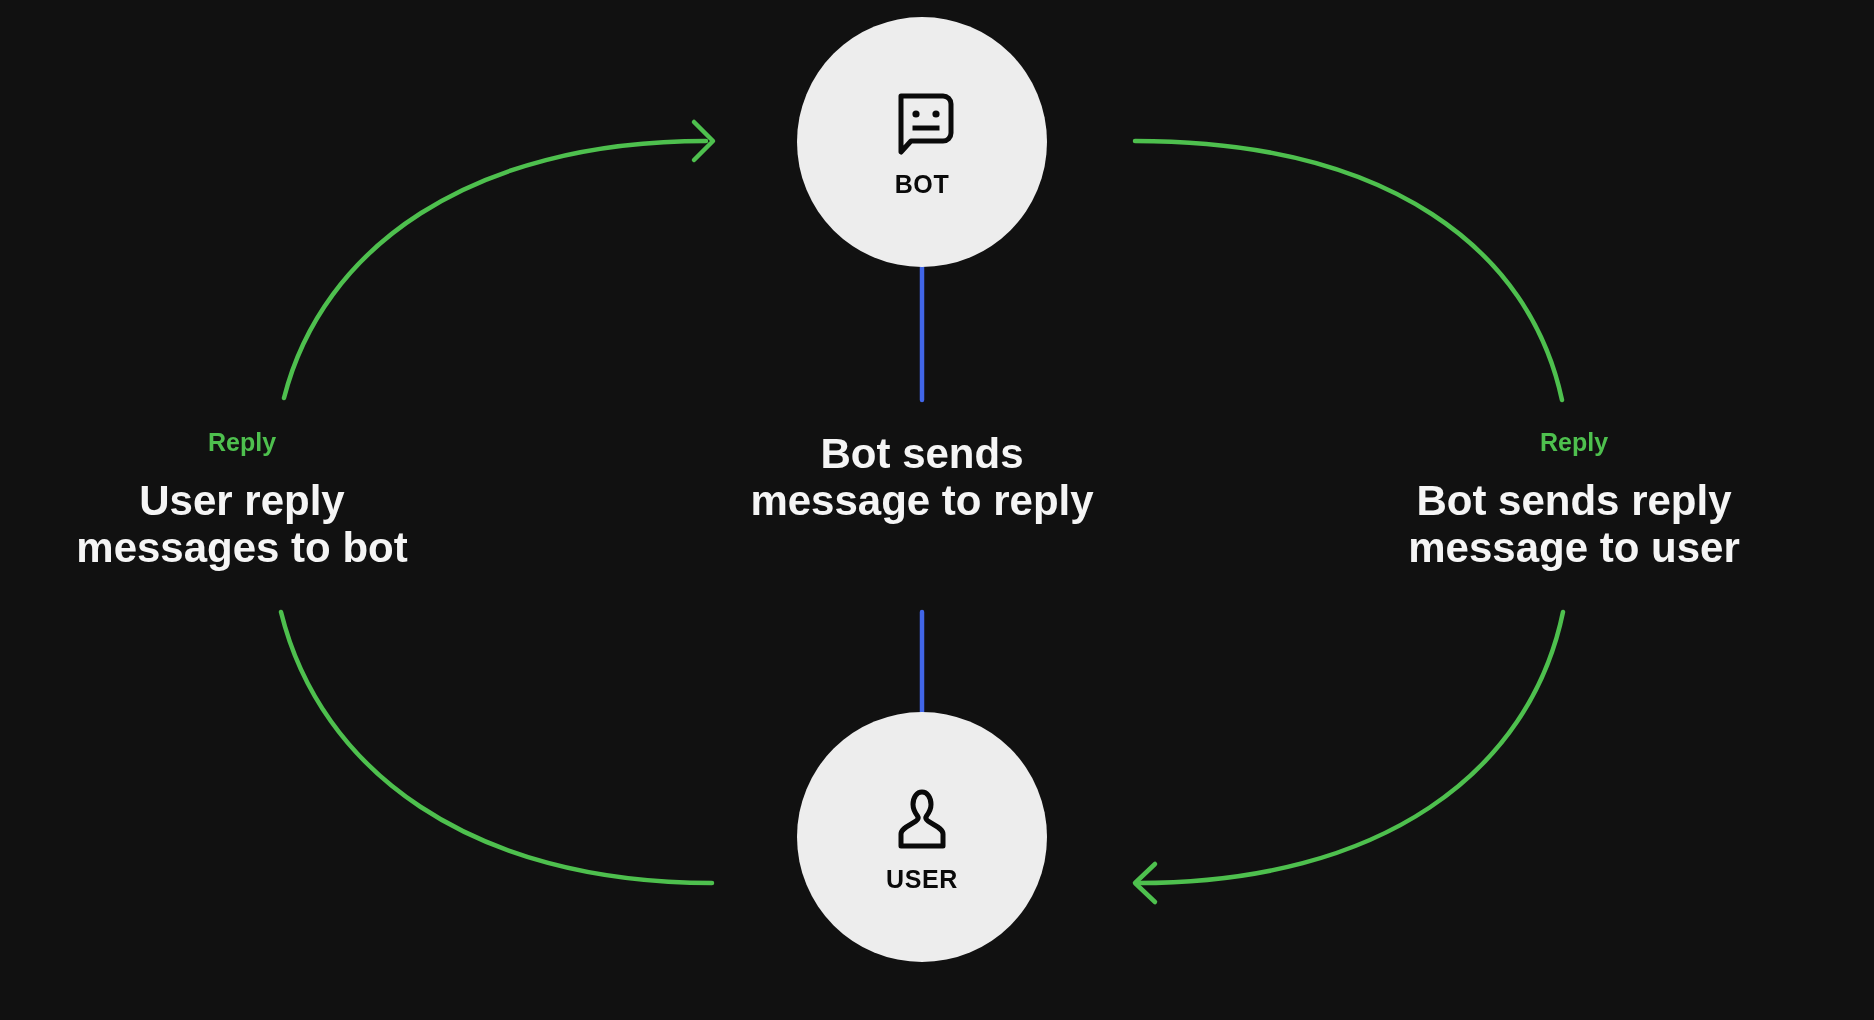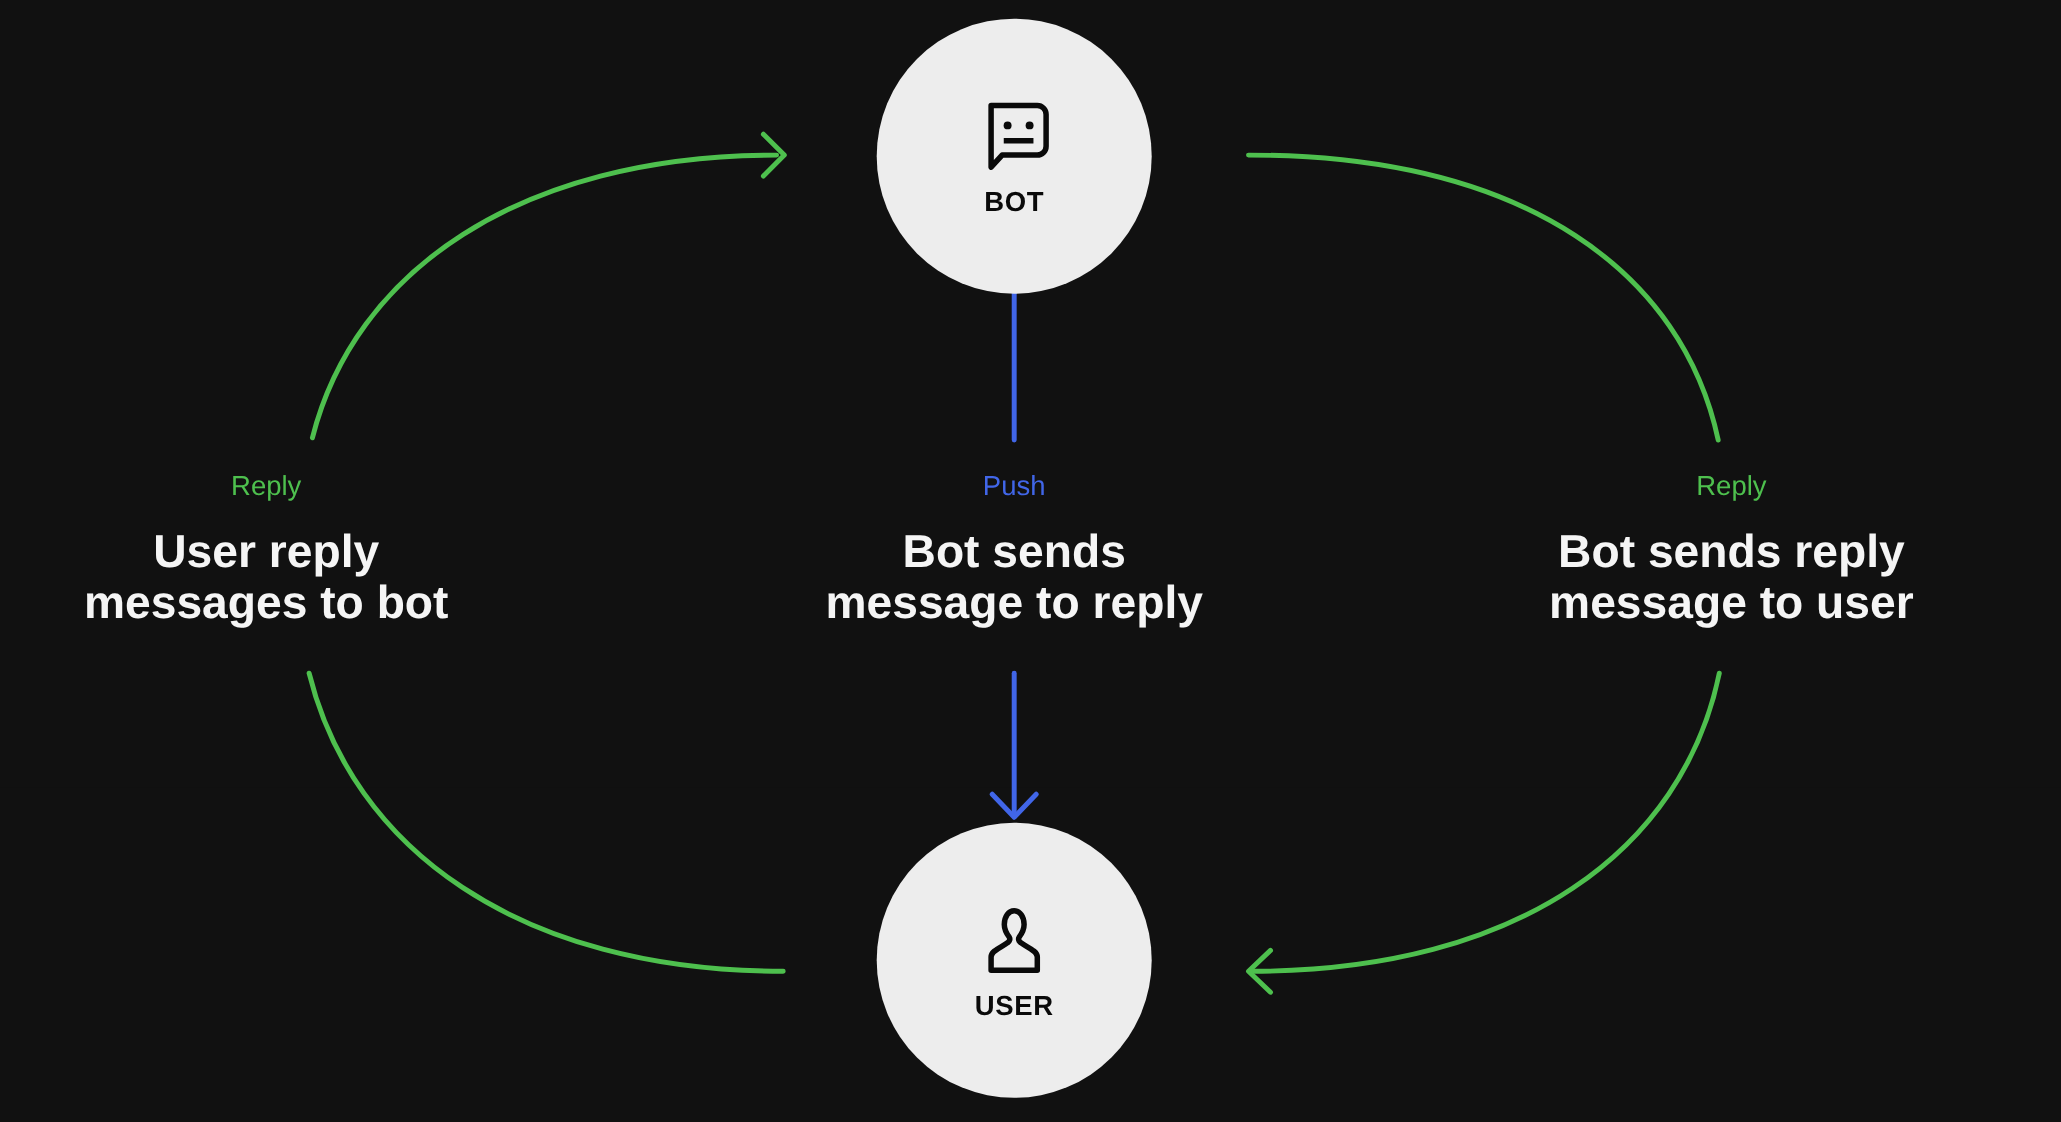--- a/index.html
+++ b/index.html
@@ -39,21 +39,21 @@
     align-items: center;
     justify-content: center;
     z-index: 5;
   }
   #node-bot {
     left: 797px;
     top: 17px;
   }
   #node-user {
     left: 797px;
-    top: 748px;
+    top: 712px;
   }
   .node-icon {
     display: block;
     line-height: 0;
     margin-bottom: 10px;
   }
   .node-label {
     font-family: "Liberation Sans", sans-serif;
     font-size: 25px;
     font-weight: bold;
@@ -63,21 +63,21 @@
   }
   
   .flow-text-block {
     position: absolute;
     text-align: center;
     z-index: 4;
   }
   .flow-kind {
     font-family: "Liberation Sans", sans-serif;
     font-size: 25px;
-    font-weight: normal;
+    font-weight: bold;
     line-height: 1;
     margin: 0 0 22px 0;
   }
   .flow-kind.green { color: #4EC04E; }
   .flow-kind.blue  { color: #4166E8; }
   .flow-desc {
     font-family: "Liberation Sans", sans-serif;
     font-size: 42px;
     font-weight: bold;
     line-height: 1.12;
@@ -164,21 +164,20 @@
     <span class="node-label">USER</span>
   </div>
 
   <div id="block-left" class="flow-text-block">
     <p class="flow-kind green">Reply</p>
     <p class="flow-desc">User reply
 messages to bot</p>
   </div>
 
   <div id="block-center" class="flow-text-block">
-    <p class="flow-kind blue">Push</p>
     <p class="flow-desc">Bot sends
 message to reply</p>
   </div>
 
   <div id="block-right" class="flow-text-block">
     <p class="flow-kind green">Reply</p>
     <p class="flow-desc">Bot sends reply
 message to user</p>
   </div>
 

